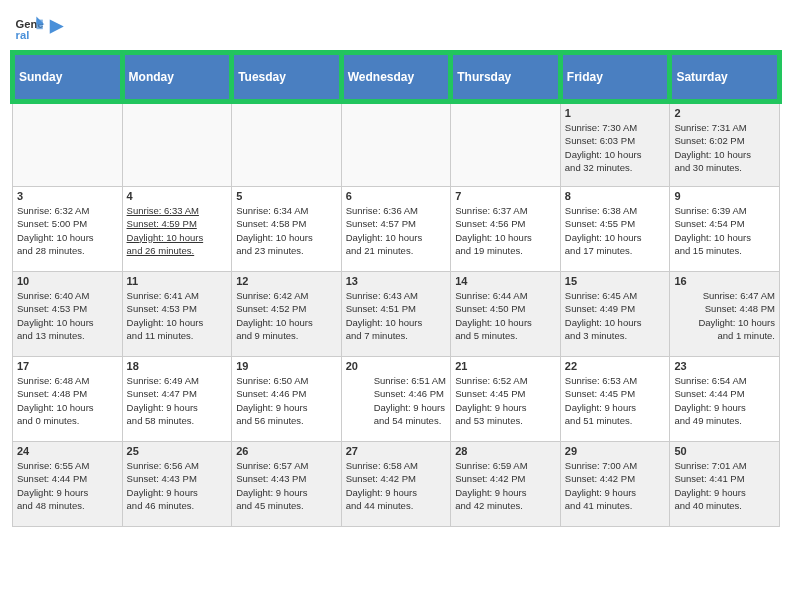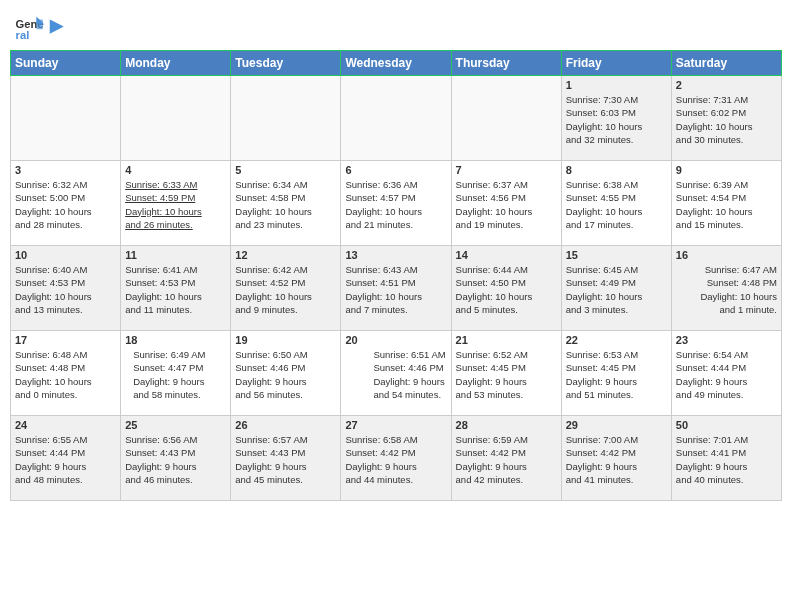--- a/index.html
+++ b/index.html
@@ -41,23 +41,23 @@
     table {
       width: 100%;
       border-collapse: collapse;
       table-layout: fixed;
     }
     th {
       background-color: #4a7fc1;
       color: #fff;
       font-size: 12px;
       font-weight: bold;
-      padding: 5px 4px;
+      padding: 15px 4px;
       text-align: left;
-      border: 1px solid #22c55e;
+      border: 5px solid #22c55e;
     }
     td {
       border: 1px solid #ccc;
       vertical-align: top;
       padding: 3px 4px;
       font-size: 10px;
       color: #333;
       height: 85px;
       background: #fff;
     }
@@ -242,21 +242,21 @@
       <tr>
         <td>
           <span class="day-number">17</span>
           <div class="day-info" style="white-space: pre-line;">Sunrise: 6:48 AM
 Sunset: 4:48 PM
 Daylight: 10 hours
 and 0 minutes.</div>
         </td>
         <td>
           <span class="day-number">18</span>
-          <div class="day-info" style="white-space: pre-line; margin-left: 8px;">Sunrise: 6:49 AM
+          <div class="day-info" style="white-space: pre-line;">Sunrise: 6:49 AM
 Sunset: 4:47 PM
 Daylight: 9 hours
 and 58 minutes.</div>
         </td>
         <td>
           <span class="day-number">19</span>
           <div class="day-info" style="white-space: pre-line;">Sunrise: 6:50 AM
 Sunset: 4:46 PM
 Daylight: 9 hours
 and 56 minutes.</div>

